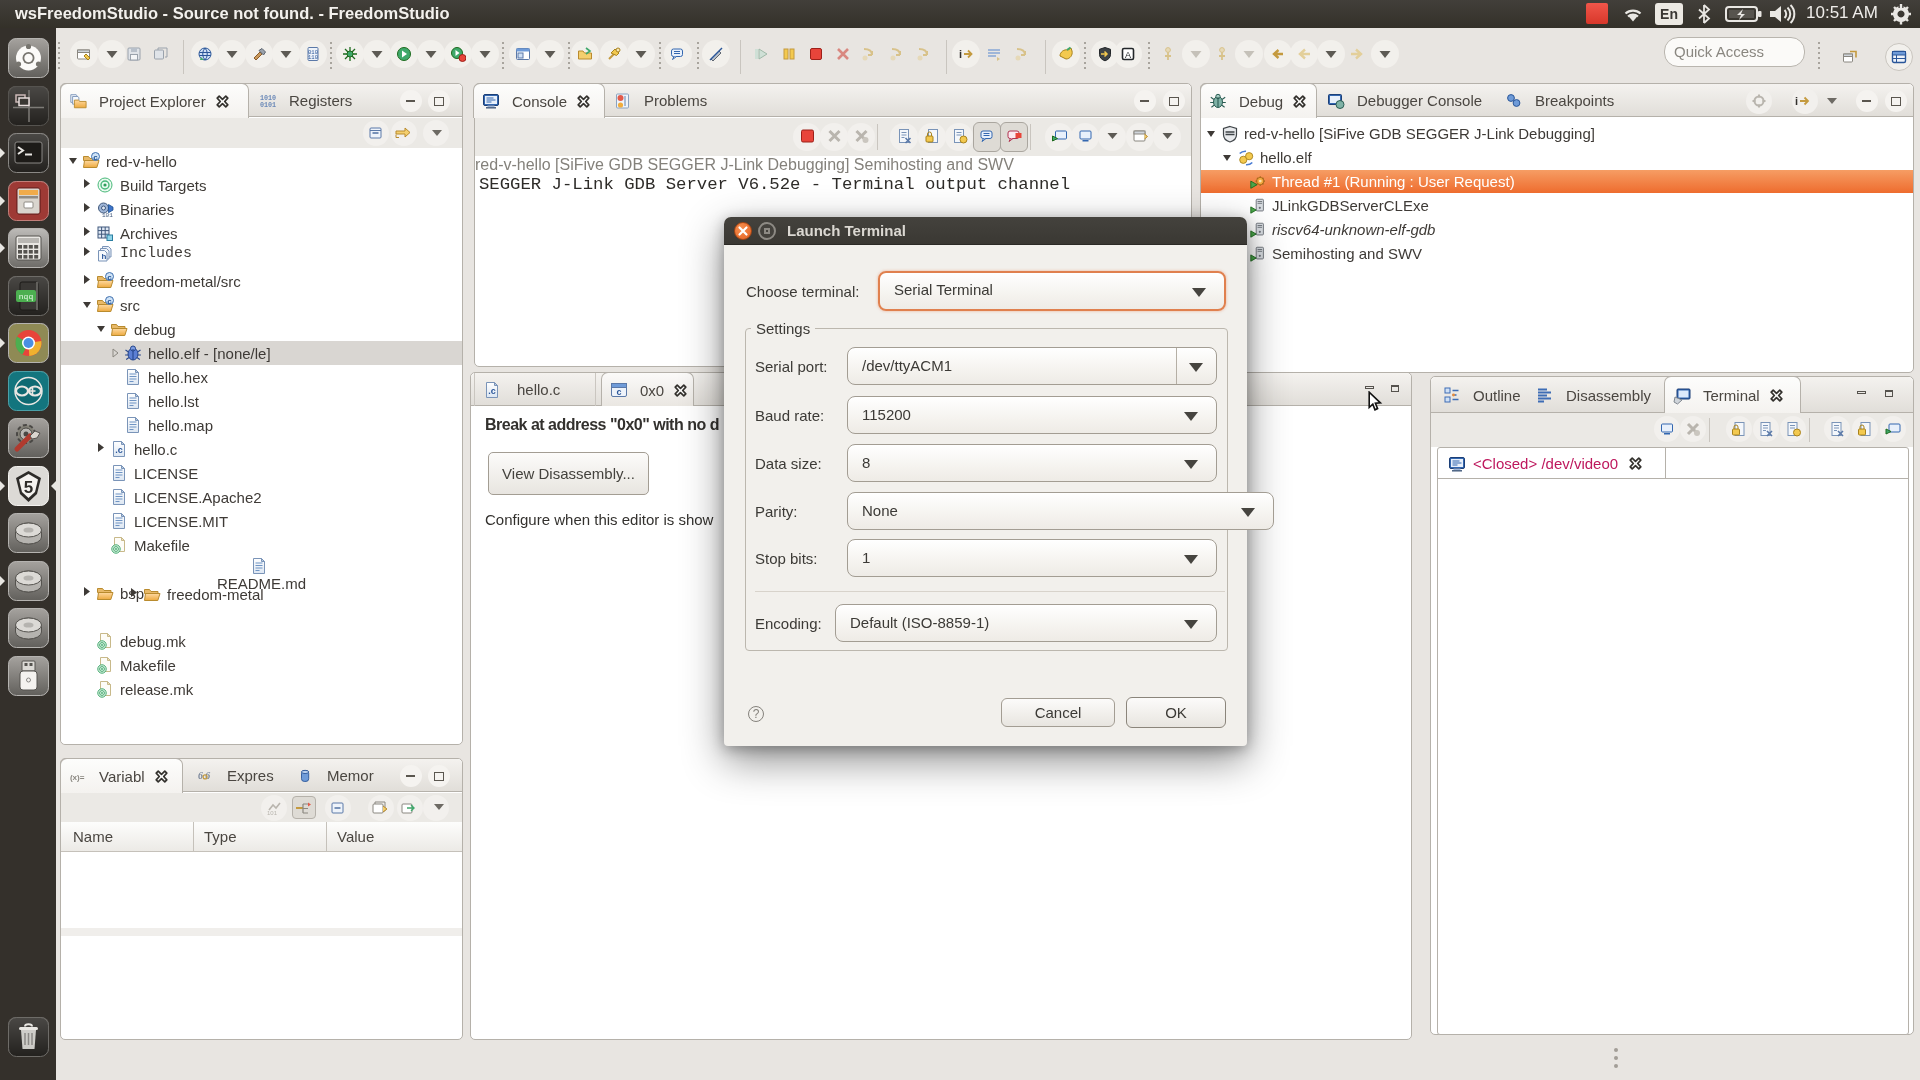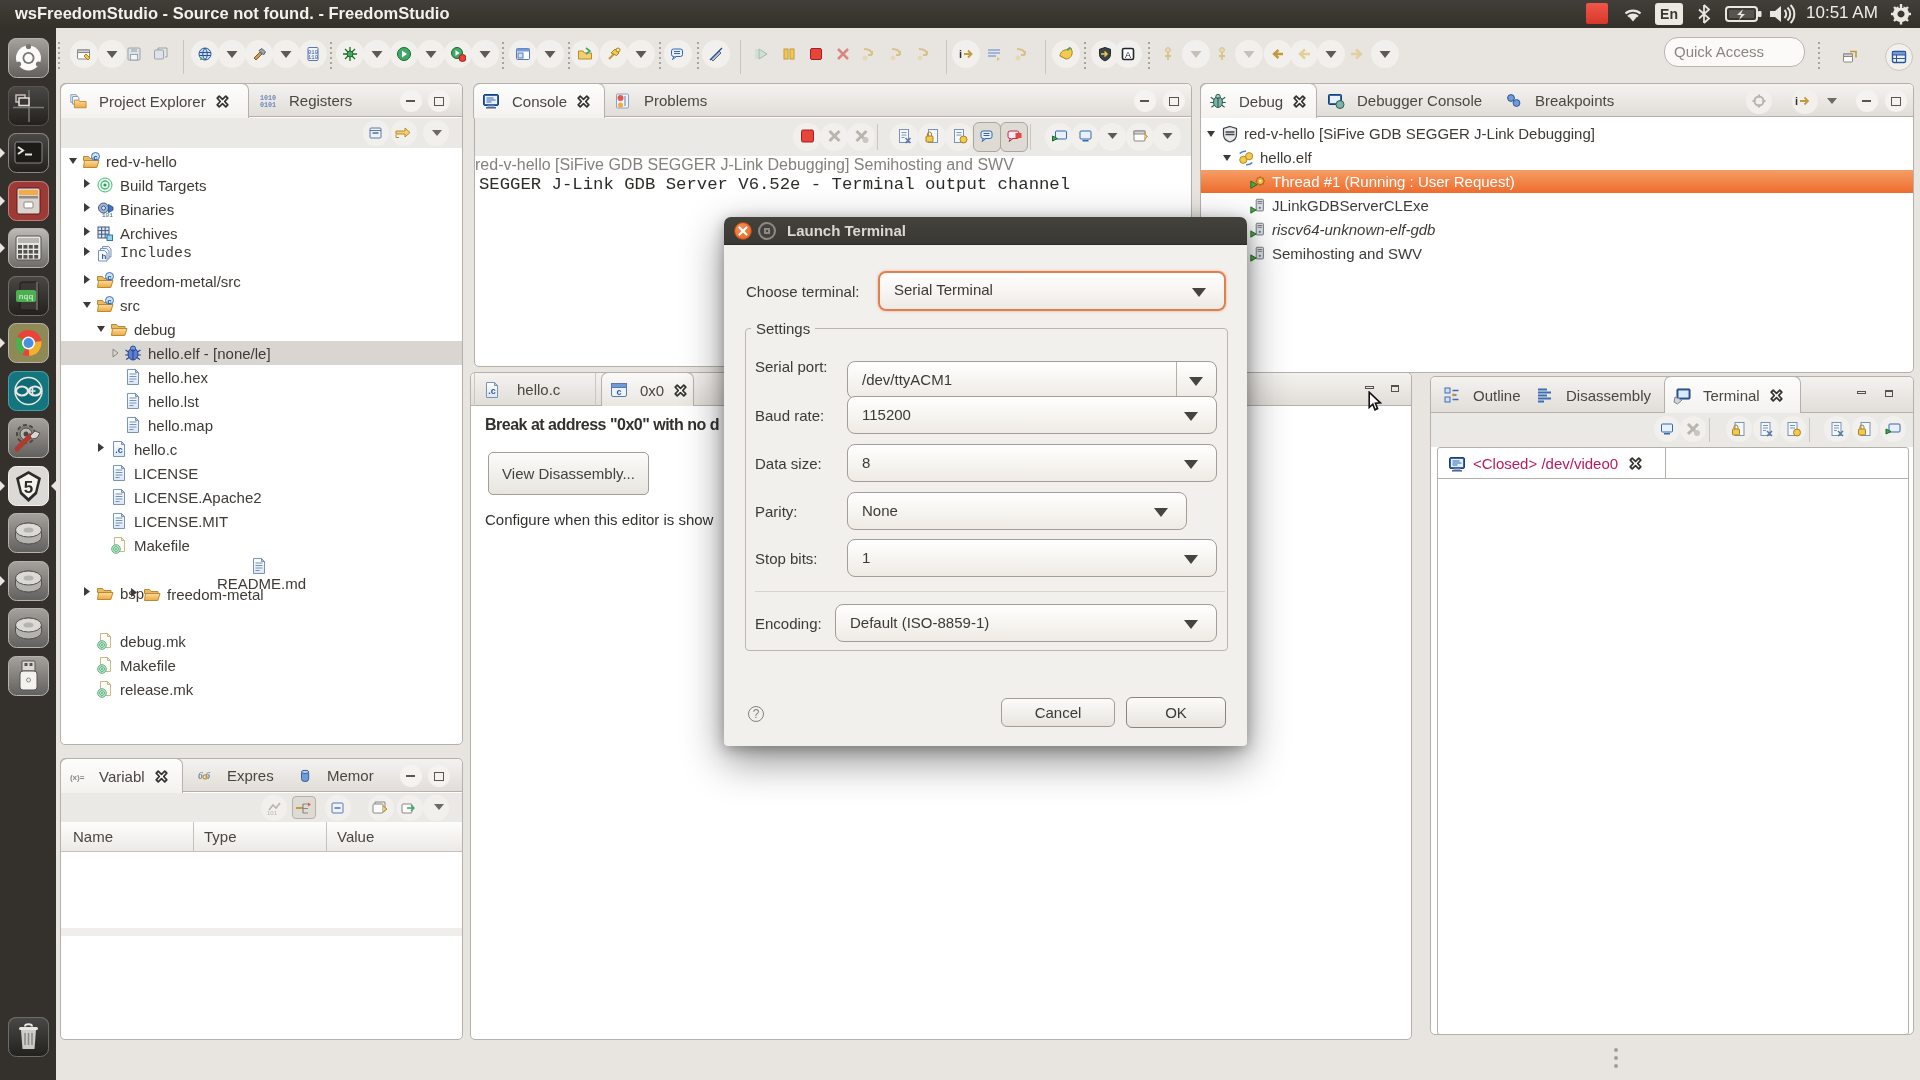--- a/index.html
+++ b/index.html
@@ -1189,40 +1189,40 @@
   <div class="dlabel" style="left:22px;top:66px">Choose terminal:</div>
   <div class="combo" style="left:154px;top:54px;width:348px;height:40px;border:2px solid #e0804e;box-shadow:0 0 3px rgba(232,121,74,.55),inset 0 1px 0 #fff">
     <span class="val" style="top:8px">Serial Terminal</span>
     <div class="carr" style="right:18px;top:15px"></div>
   </div>
 
   <div style="position:absolute;left:21px;top:111px;width:483px;height:323px;border:1px solid #bcb7ae;border-radius:4px"></div>
   <div class="dlabel" style="left:27px;top:103px;background:#f2f0ec;padding:0 5px">Settings</div>
 
   <div class="dlabel" style="left:31px;top:141px">Serial port:</div>
-  <div class="combo" style="left:123px;top:144px;width:370px">
+  <div class="combo" style="left:123px;top:130px;width:370px">
     <span class="val">/dev/ttyACM1</span>
     <div style="position:absolute;right:39px;top:0;bottom:0;width:1px;background:#b5afa5"></div>
     <div class="carr" style="right:13px;top:15px"></div>
   </div>
 
   <div class="dlabel" style="left:31px;top:190px">Baud rate:</div>
   <div class="combo" style="left:123px;top:179px;width:370px">
     <span class="val">115200</span>
     <div class="carr" style="right:18px;top:15px"></div>
   </div>
 
   <div class="dlabel" style="left:31px;top:238px">Data size:</div>
   <div class="combo" style="left:123px;top:227px;width:370px">
     <span class="val">8</span>
     <div class="carr" style="right:18px;top:15px"></div>
   </div>
 
   <div class="dlabel" style="left:31px;top:286px">Parity:</div>
-  <div class="combo" style="left:123px;top:275px;width:340px">
+  <div class="combo" style="left:123px;top:275px;width:427px">
     <span class="val">None</span>
     <div class="carr" style="right:18px;top:15px"></div>
   </div>
 
   <div class="dlabel" style="left:31px;top:333px">Stop bits:</div>
   <div class="combo" style="left:123px;top:322px;width:370px">
     <span class="val">1</span>
     <div class="carr" style="right:18px;top:15px"></div>
   </div>
 

